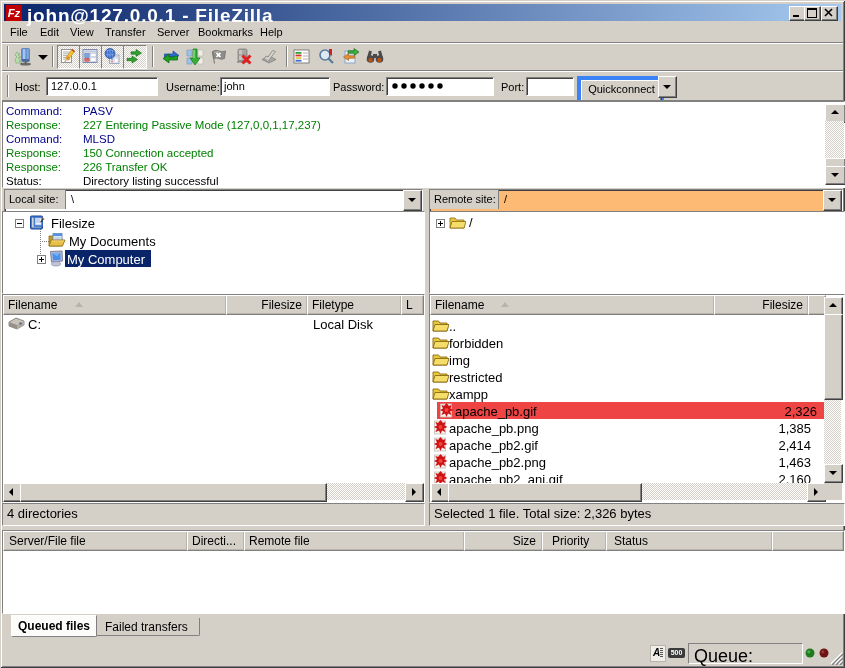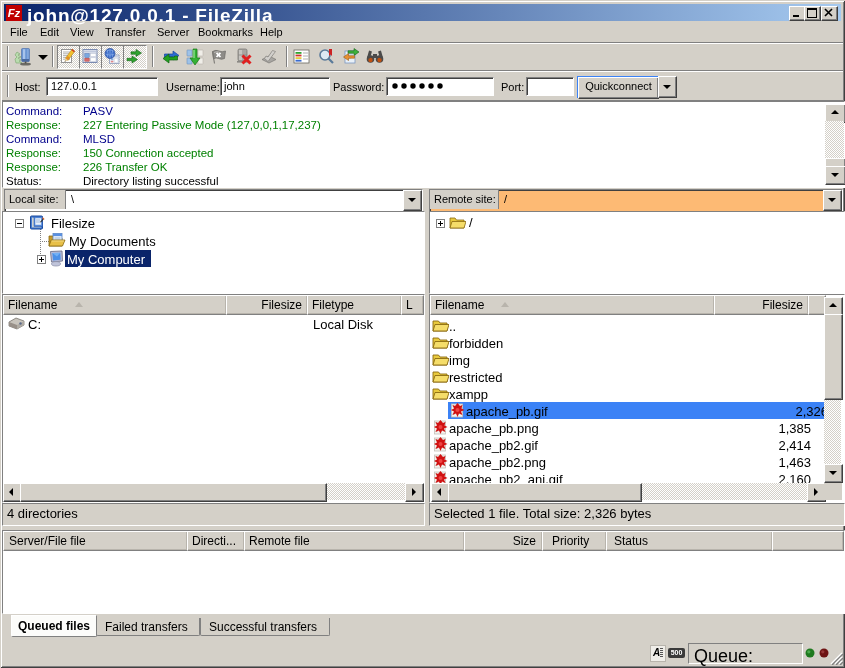--- a/index.html
+++ b/index.html
@@ -219,21 +219,21 @@
    <circle cx="4" cy="4" r="2.7" fill="#000"></circle>
         <circle cx="13" cy="4" r="2.7" fill="#000"></circle>
    <circle cx="22" cy="4" r="2.7" fill="#000"></circle>
         <circle cx="31" cy="4" r="2.7" fill="#000"></circle>
    <circle cx="40" cy="4" r="2.7" fill="#000"></circle>
         <circle cx="49" cy="4" r="2.7" fill="#000"></circle>
   </svg>
  </div>
  <div class="p" style="left:499px;top:9px">Port:</div>
  <div class="p sunk2 white" style="left:524px;top:5px;width:46px;height:17px"></div>
- <div class="p" style="left:575px;top:4px;width:79px;height:20px;border:1px solid #3b82f6">
+ <div class="p" style="left:575px;top:4px;width:79px;height:20px;border:4px solid #3b82f6">
   <div class="raised" style="width:100%;height:100%;text-align:center;line-height:17px">Quickconnect</div>
  </div>
  <div class="p raised" style="left:656px;top:4px;width:17px;height:20px">
   <div class="p arr-d" style="left:4px;top:8px;border-width:4px 4px 0 4px"></div>
  </div>
 </div>
 <div class="p" style="left:2px;top:100px;width:841px;height:1px;background:#808080"></div>
 
 <div class="p sunk white" style="left:2px;top:101px;width:841px;height:85px" id="log">
  <div class="p" style="left:3px;top:2px;width:700px;line-height:14px;font-size:11.5px">
@@ -400,21 +400,21 @@
         <use href="#folder"></use>
       </svg>
       <span style="left:18px">restricted</span>
     </div>
  <div class="row" style="left:1px;top:90px;width:392px">
       <svg class="p" style="left:1px;top:0" width="17" height="17" viewBox="0 0 17 17">
         <use href="#folder"></use>
       </svg>
       <span style="left:18px">xampp</span>
     </div>
- <div class="row" style="left:18px;top:107px;width:392px;background:#3b82f6">
+ <div class="row" style="left:7px;top:107px;width:392px;background:#ef4444">
       <svg class="p" style="left:1px;top:0" width="16" height="17" viewBox="0 0 13 17">
         <use href="#redfile"></use>
       </svg>
       <span style="left:18px">apache_pb.gif</span>
       <span style="right:12px">2,326</span>
     </div>
  <div class="row" style="left:1px;top:124px;width:392px">
       <svg class="p" style="left:1px;top:0" width="16" height="17" viewBox="0 0 13 17">
         <use href="#redfile"></use>
       </svg>
@@ -492,23 +492,20 @@
     </div>
  <div class="hcell" style="left:603px;width:165px">
       <span style="left:7px">Status</span>
     </div>
  <div class="hcell" style="left:769px;width:70px"></div>
 </div>
 
 <div class="p" id="tabs" style="left:2px;top:615px;width:841px;height:22px">
  <div class="p" style="left:94px;top:3px;width:102px;height:17px;background:#d4d0c8;border:1px solid #808080;border-top:0;border-radius:0 0 2px 2px">
   <div class="p" style="left:8px;top:2px;font-size:12px">Failed transfers</div>
-    </div>
- <div class="p" style="left:198px;top:3px;width:128px;height:17px;background:#d4d0c8;border:1px solid #808080;border-top:0;border-radius:0 0 2px 2px">
-  <div class="p" style="left:8px;top:2px;font-size:12px">Successful transfers</div>
     </div>
  <div class="p" style="left:9px;top:0;width:84px;height:20px;background:#fcfcfa;border:1px solid #808080;border-top:1px solid #fff;border-left:1px solid #fff;border-radius:0 0 2px 2px">
   <div class="p" style="left:6px;top:3px;font-size:12px;font-weight:bold">Queued files</div>
     </div>
 </div>
 
 <div class="p" id="statusbar" style="left:2px;top:640px;width:841px;height:26px">
  <div class="p" style="left:648px;top:5px;width:14px;height:15px;background:#f0eee9;border:1px solid #b8b4ac">
   <div class="p" style="left:2px;top:1px;font-size:10px;font-weight:bold;font-style:italic">A</div>
   <div class="p" style="left:9px;top:2px;width:3px;height:9px;background-image:linear-gradient(#555 50%,transparent 50%);background-size:1px 2px"></div>

